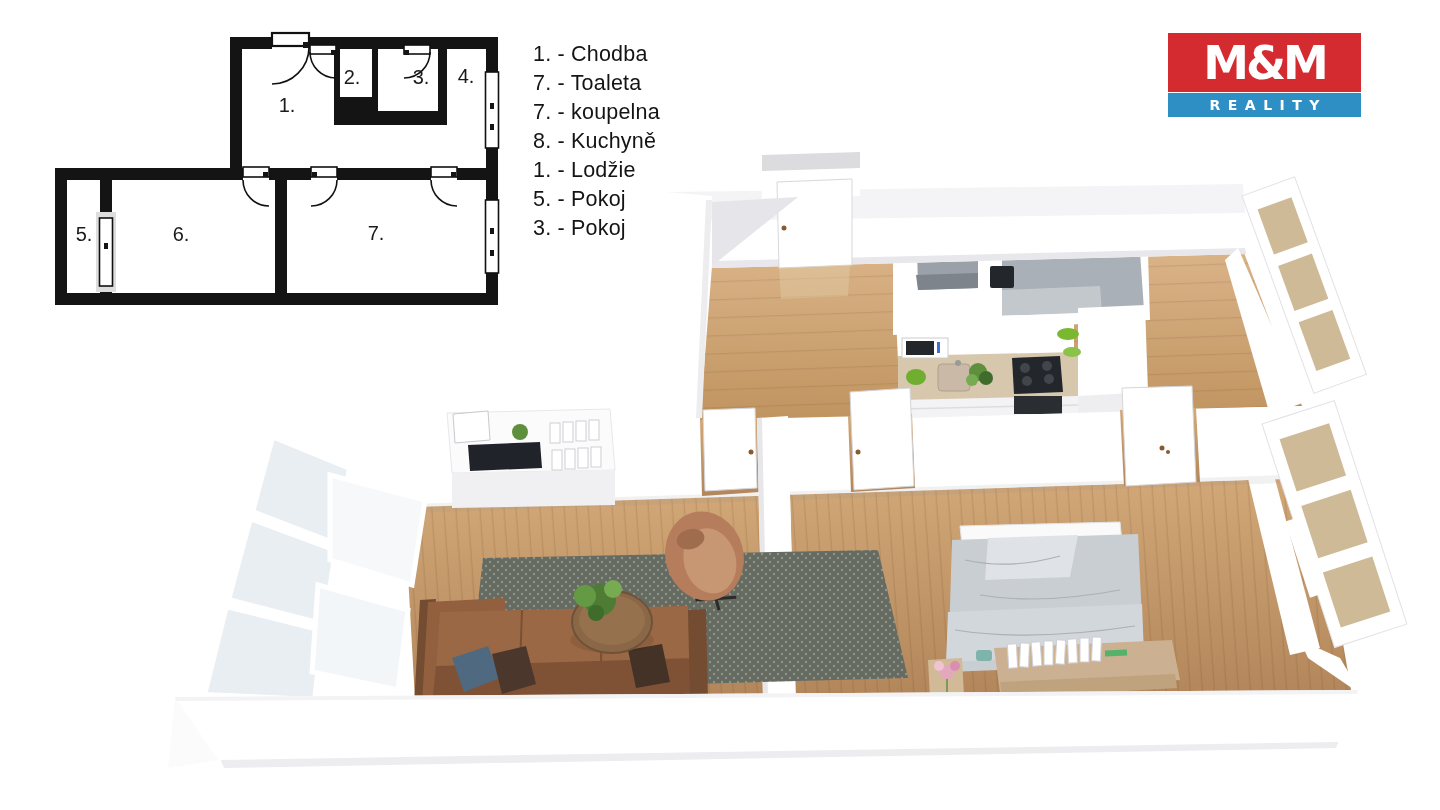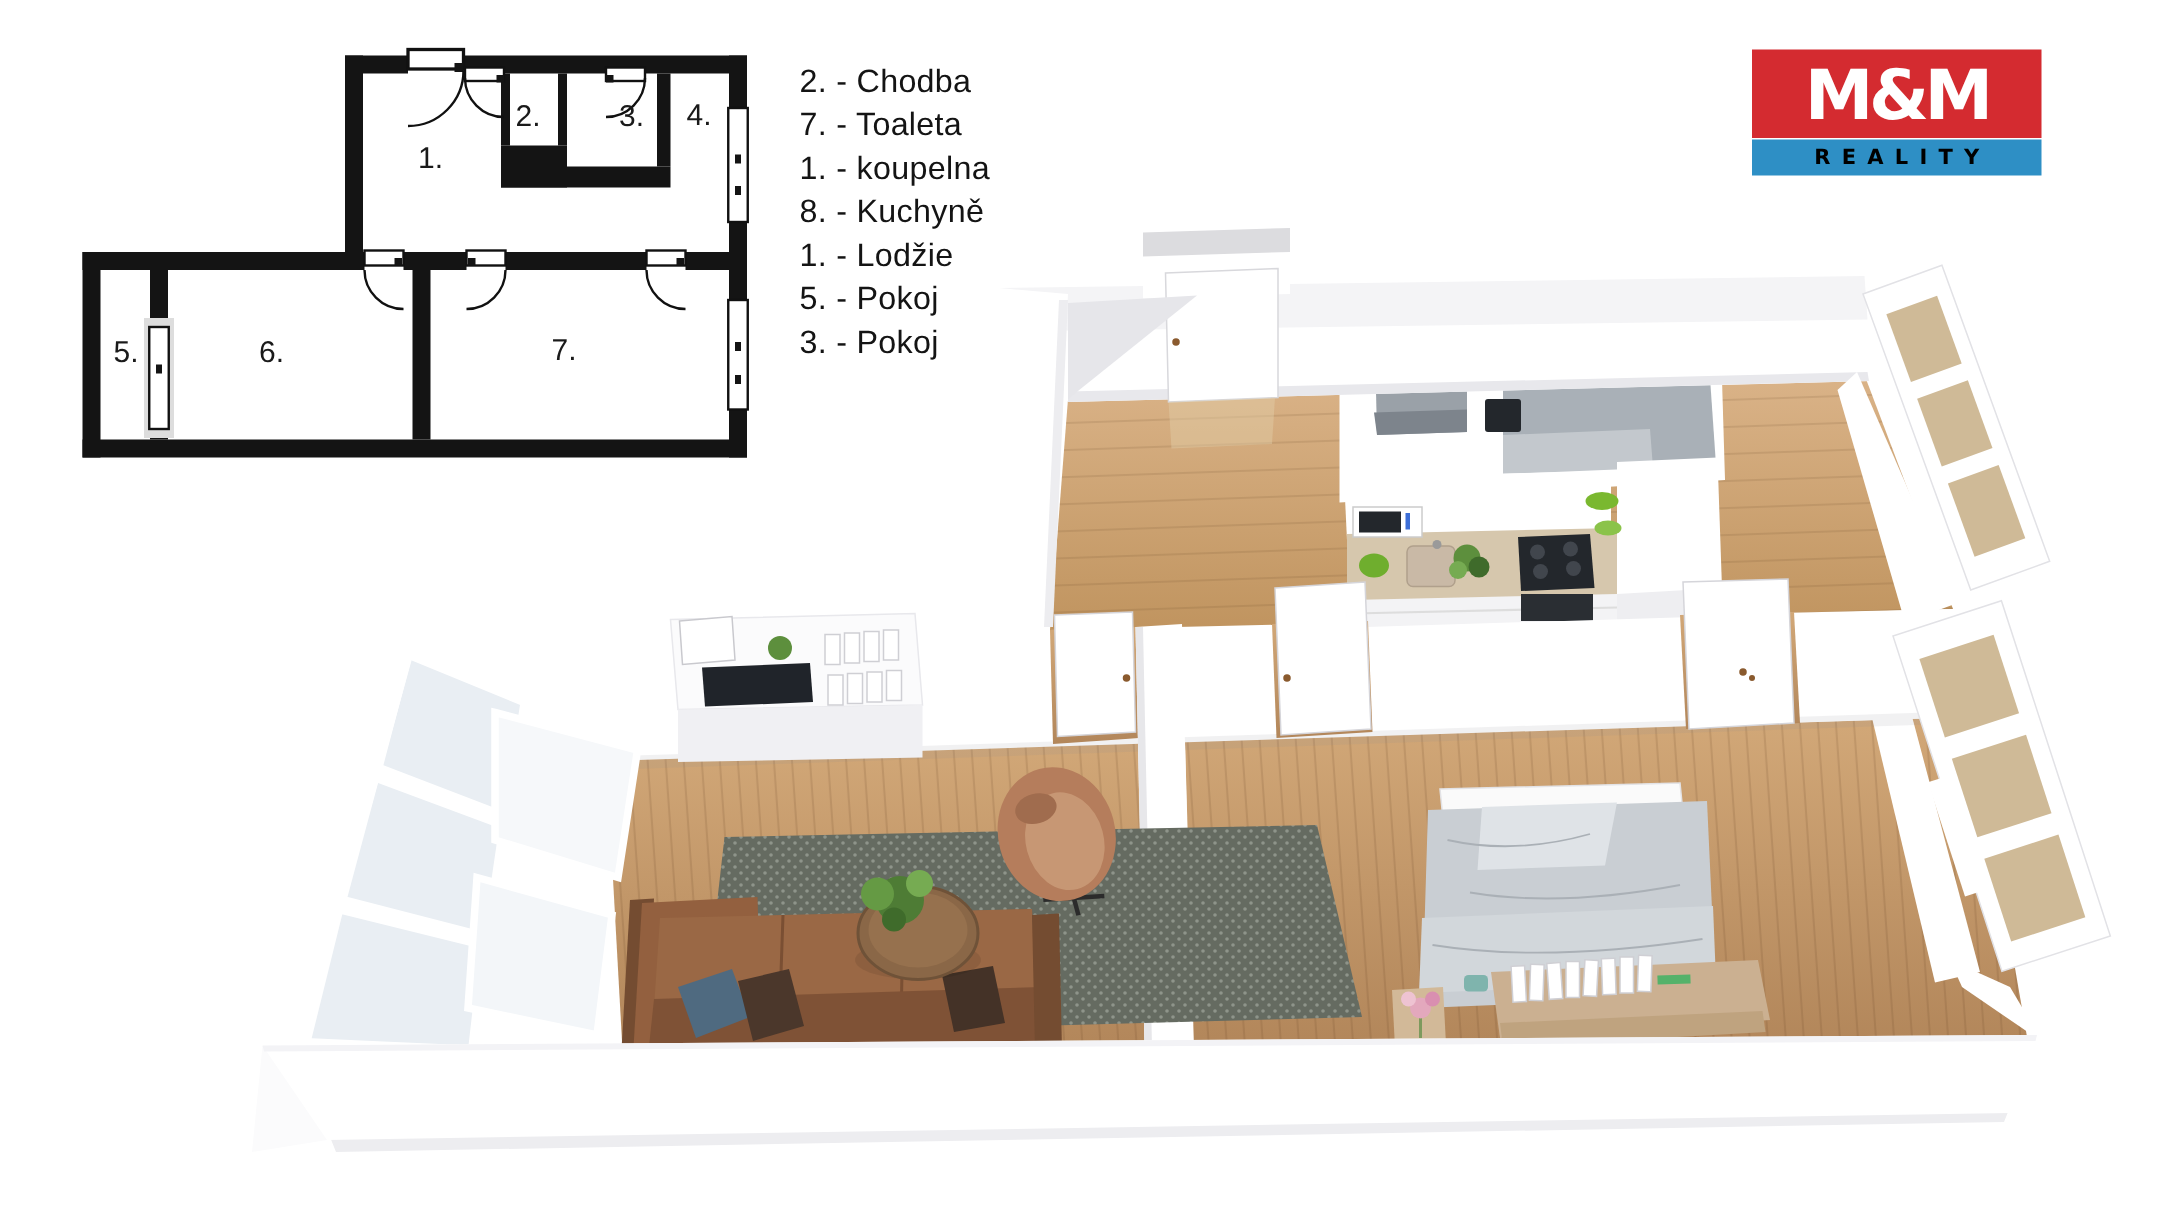--- a/index.html
+++ b/index.html
@@ -6,21 +6,21 @@
   .page{position:relative;width:1440px;height:810px;background:#fff;overflow:hidden;
         font-family:"Liberation Sans",sans-serif;}
   
   .legend{position:absolute;left:533px;top:40px;margin:0;padding:0;list-style:none;}
   .legend li{font-size:21.5px;line-height:29px;color:var(--ink);letter-spacing:.2px;}
   
   .logo{position:absolute;left:1168px;top:33px;width:193px;}
   .logo-top{height:59px;background:var(--logo-red);color:#fff;display:flex;
             align-items:center;justify-content:center;font-family:"DejaVu Sans",sans-serif;
             font-weight:bold;font-size:46px;letter-spacing:-3px;}
-  .logo-bottom{height:24px;margin-top:1px;background:var(--logo-blue);color:#000000;display:flex;
+  .logo-bottom{height:24px;margin-top:1px;background:var(--logo-blue);color:#ffffff;display:flex;
             align-items:center;justify-content:center;font-family:"DejaVu Sans",sans-serif;
             font-weight:bold;font-size:14px;letter-spacing:7.5px;text-indent:7.5px;}
   
   svg{position:absolute;}
   .ink{fill:var(--ink);}
   .room-num{font-family:"Liberation Sans",sans-serif;font-size:20px;fill:#1a1a1a;}
   .wall{fill:#ffffff;}
   .stop-wa{stop-color:var(--wood-a);} .stop-wb{stop-color:var(--wood-b);}
   .stop-wc{stop-color:var(--wood-c);} .stop-wd{stop-color:var(--wood-d);}
 </style>
@@ -117,23 +117,23 @@
       <text class="room-num" x="352" y="84">2.</text>
       <text class="room-num" x="421" y="84">3.</text>
       <text class="room-num" x="466" y="83">4.</text>
       <text class="room-num" x="84" y="241">5.</text>
       <text class="room-num" x="181" y="241">6.</text>
       <text class="room-num" x="376" y="240">7.</text>
     </g>
   </svg>
 
   <ul class="legend">
-    <li>2. - Chodba</li>
+    <li>1. - Chodba</li>
     <li>7. - Toaleta</li>
-    <li>1. - koupelna</li>
+    <li>7. - koupelna</li>
     <li>8. - Kuchyně</li>
     <li>1. - Lodžie</li>
     <li>5. - Pokoj</li>
     <li>3. - Pokoj</li>
   </ul>
 
   <div class="logo">
     <div class="logo-top">M&amp;M</div>
     <div class="logo-bottom">REALITY</div>
   </div>

